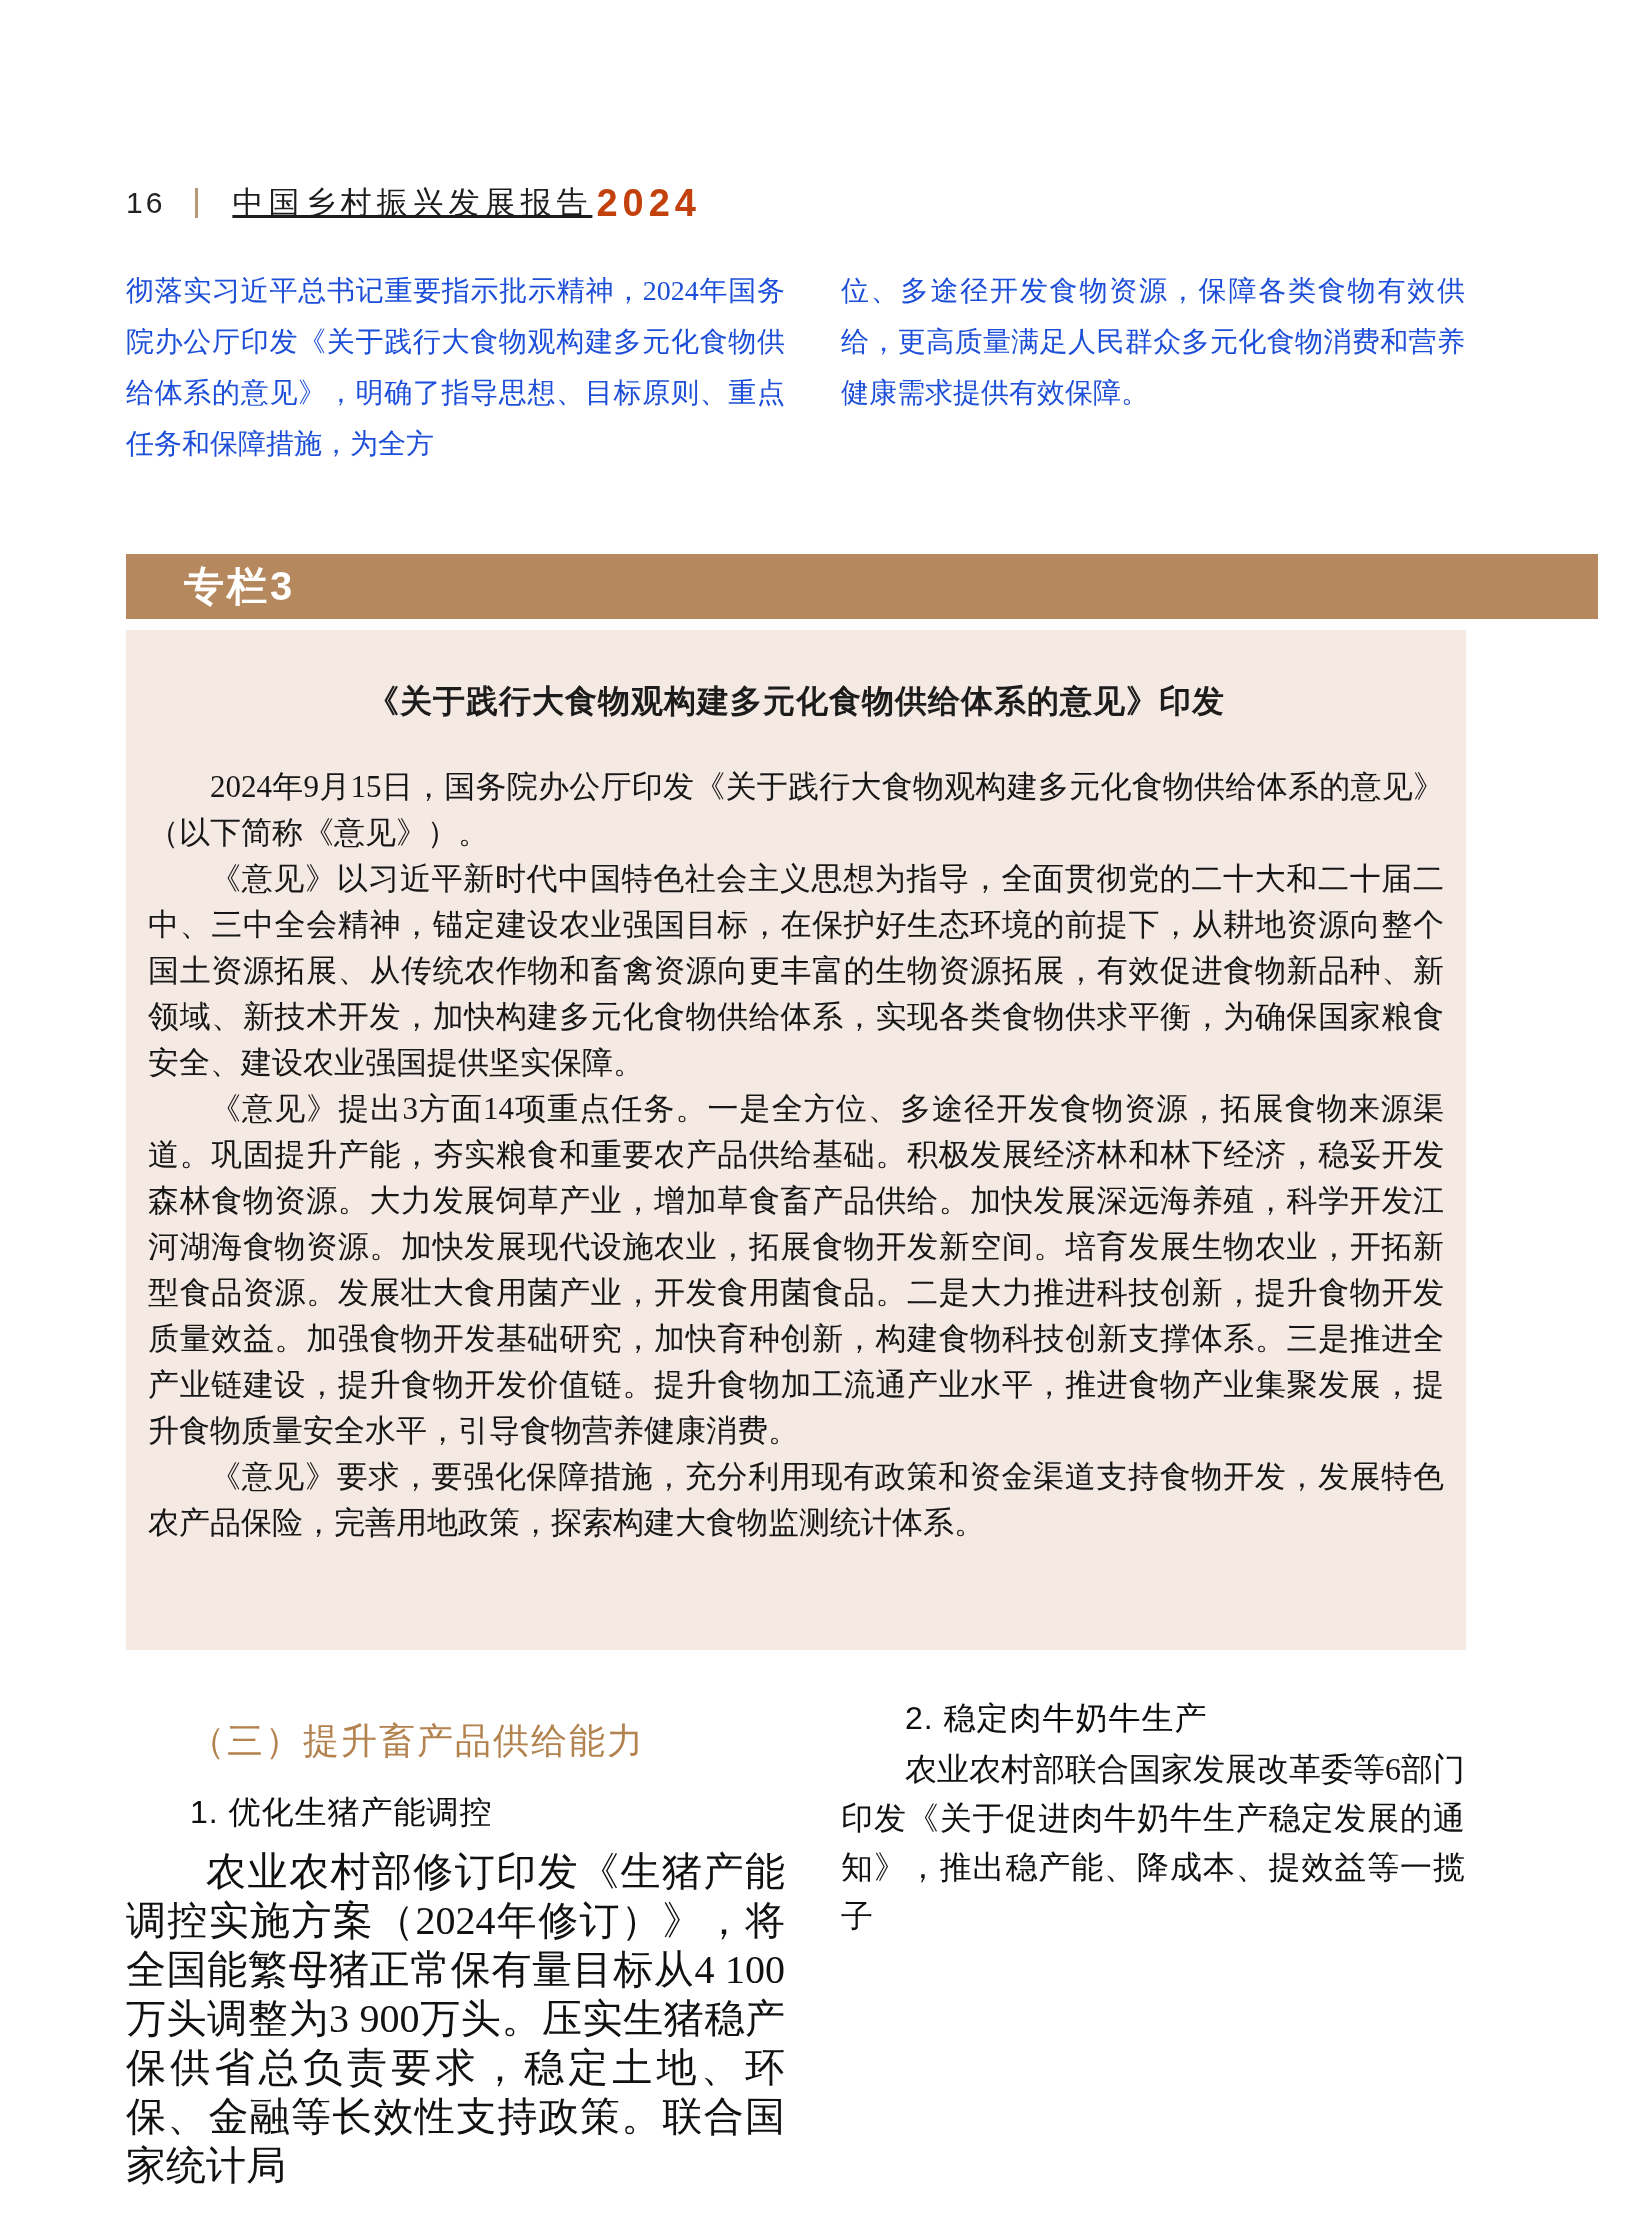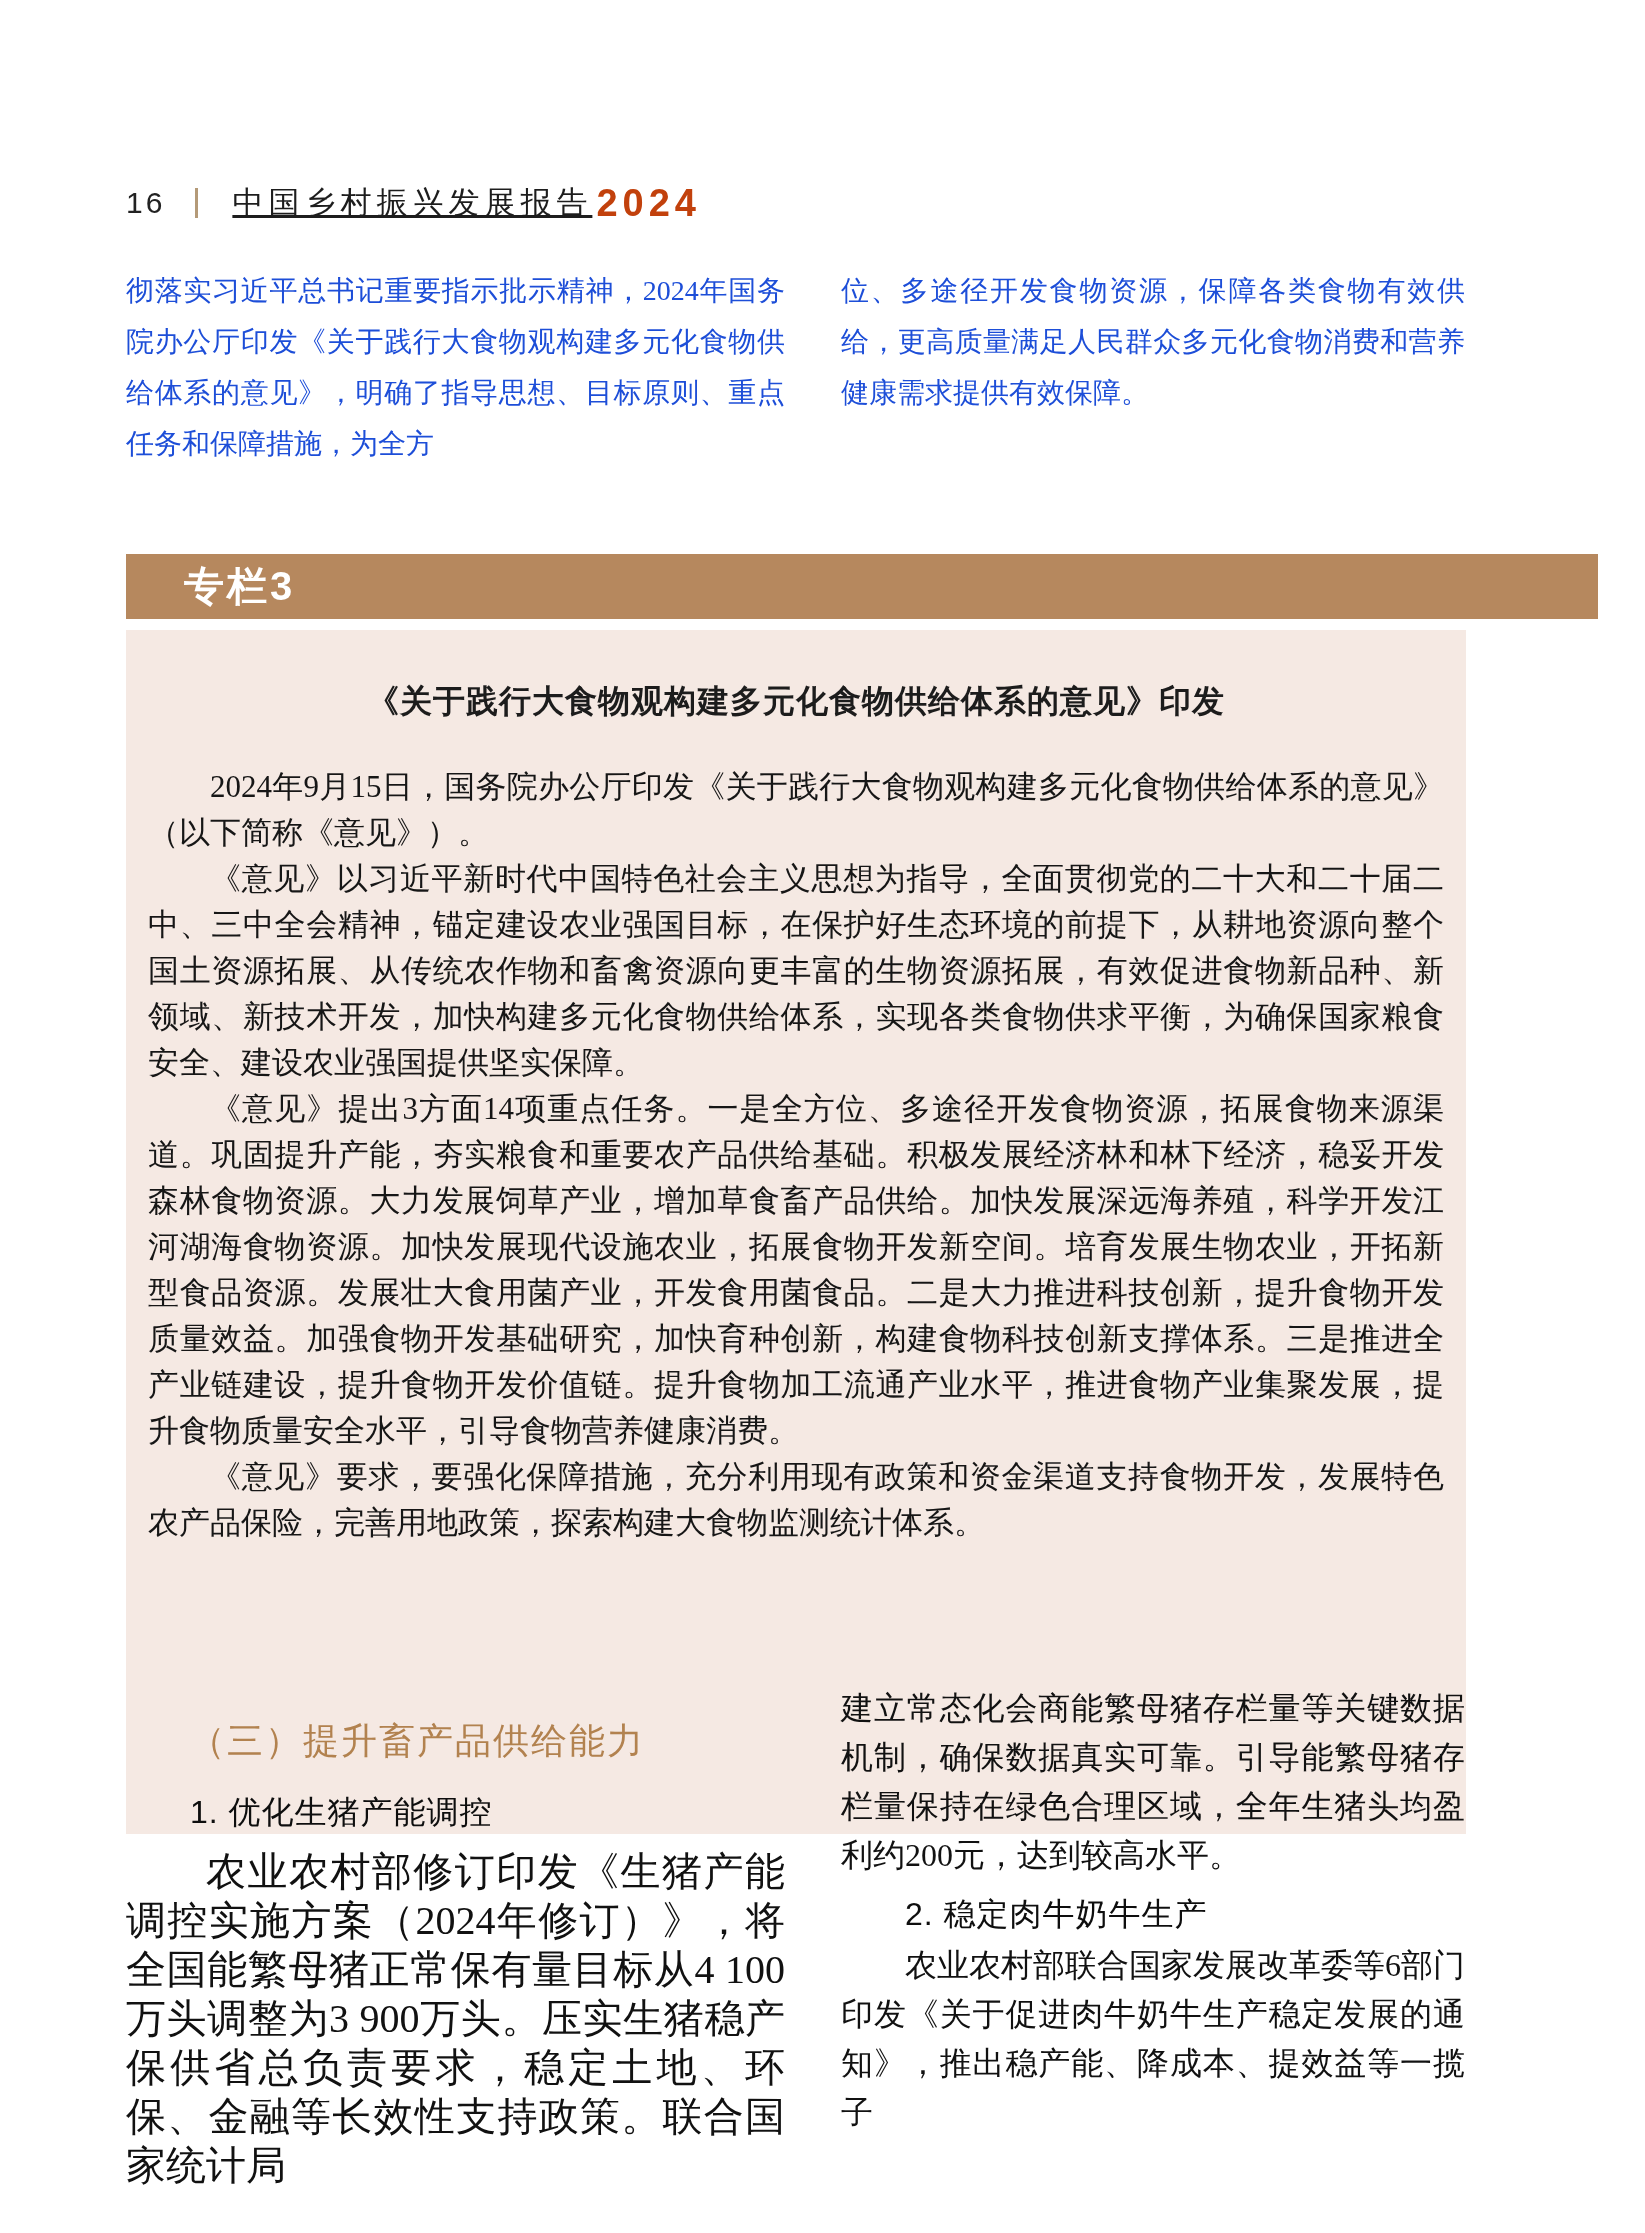--- a/index.html
+++ b/index.html
@@ -43,21 +43,21 @@
   .banner{
     position:absolute; left:126px; top:554px; width:1472px; height:65px;
     background:#b6885e; display:flex; align-items:center;
   }
   .banner-label{
     font-family:"Liberation Sans","DejaVu Sans",sans-serif;
     color:#ffffff; font-weight:bold; font-size:40px;
     padding-left:58px; letter-spacing:3px;
   }
   .feature-box{
-    position:absolute; left:126px; top:630px; width:1340px; height:1204px;
+    position:absolute; left:126px; top:630px; width:1340px; height:1020px;
     background:#f5e9e3; box-sizing:border-box;
     padding:50px 22px 0 22px; overflow:hidden;
   }
   .box-title{
     font-family:"Liberation Sans","DejaVu Sans",sans-serif;
     font-weight:bold; font-size:32px; color:#1c1c1c;
     text-align:center; letter-spacing:1px; margin-bottom:40px;
   }
   .feature-box p{
     margin:0; font-size:31px; line-height:46px;
@@ -115,19 +115,18 @@
     <p>《意见》以习近平新时代中国特色社会主义思想为指导，全面贯彻党的二十大和二十届二中、三中全会精神，锚定建设农业强国目标，在保护好生态环境的前提下，从耕地资源向整个国土资源拓展、从传统农作物和畜禽资源向更丰富的生物资源拓展，有效促进食物新品种、新领域、新技术开发，加快构建多元化食物供给体系，实现各类食物供求平衡，为确保国家粮食安全、建设农业强国提供坚实保障。</p>
     <p>《意见》提出3方面14项重点任务。一是全方位、多途径开发食物资源，拓展食物来源渠道。巩固提升产能，夯实粮食和重要农产品供给基础。积极发展经济林和林下经济，稳妥开发森林食物资源。大力发展饲草产业，增加草食畜产品供给。加快发展深远海养殖，科学开发江河湖海食物资源。加快发展现代设施农业，拓展食物开发新空间。培育发展生物农业，开拓新型食品资源。发展壮大食用菌产业，开发食用菌食品。二是大力推进科技创新，提升食物开发质量效益。加强食物开发基础研究，加快育种创新，构建食物科技创新支撑体系。三是推进全产业链建设，提升食物开发价值链。提升食物加工流通产业水平，推进食物产业集聚发展，提升食物质量安全水平，引导食物营养健康消费。</p>
     <p>《意见》要求，要强化保障措施，充分利用现有政策和资金渠道支持食物开发，发展特色农产品保险，完善用地政策，探索构建大食物监测统计体系。</p>
   </div>
 
   <div class="sec-heading">（三）提升畜产品供给能力</div>
   <div class="subhead sub1-title">1. 优化生猪产能调控</div>
   <div class="sec-left-para">农业农村部修订印发《生猪产能调控实施方案（2024年修订）》，将全国能繁母猪正常保有量目标从4 100万头调整为3 900万头。压实生猪稳产保供省总负责要求，稳定土地、环保、金融等长效性支持政策。联合国家统计局</div>
 
   <div class="sec-right">
-    <p class="cont">建立常态化会商能繁母猪存栏量等关键数据机制，确保数据真实可靠。引导能繁母猪存栏量保持在绿色合理区域，全年生猪头均盈利约200元，达到较高水平。</p>
     <p class="subhead">2. 稳定肉牛奶牛生产</p>
     <p class="indent">农业农村部联合国家发展改革委等6部门印发《关于促进肉牛奶牛生产稳定发展的通知》，推出稳产能、降成本、提效益等一揽子</p>
   </div>
 
 </div>
 
 
 </body></html>

